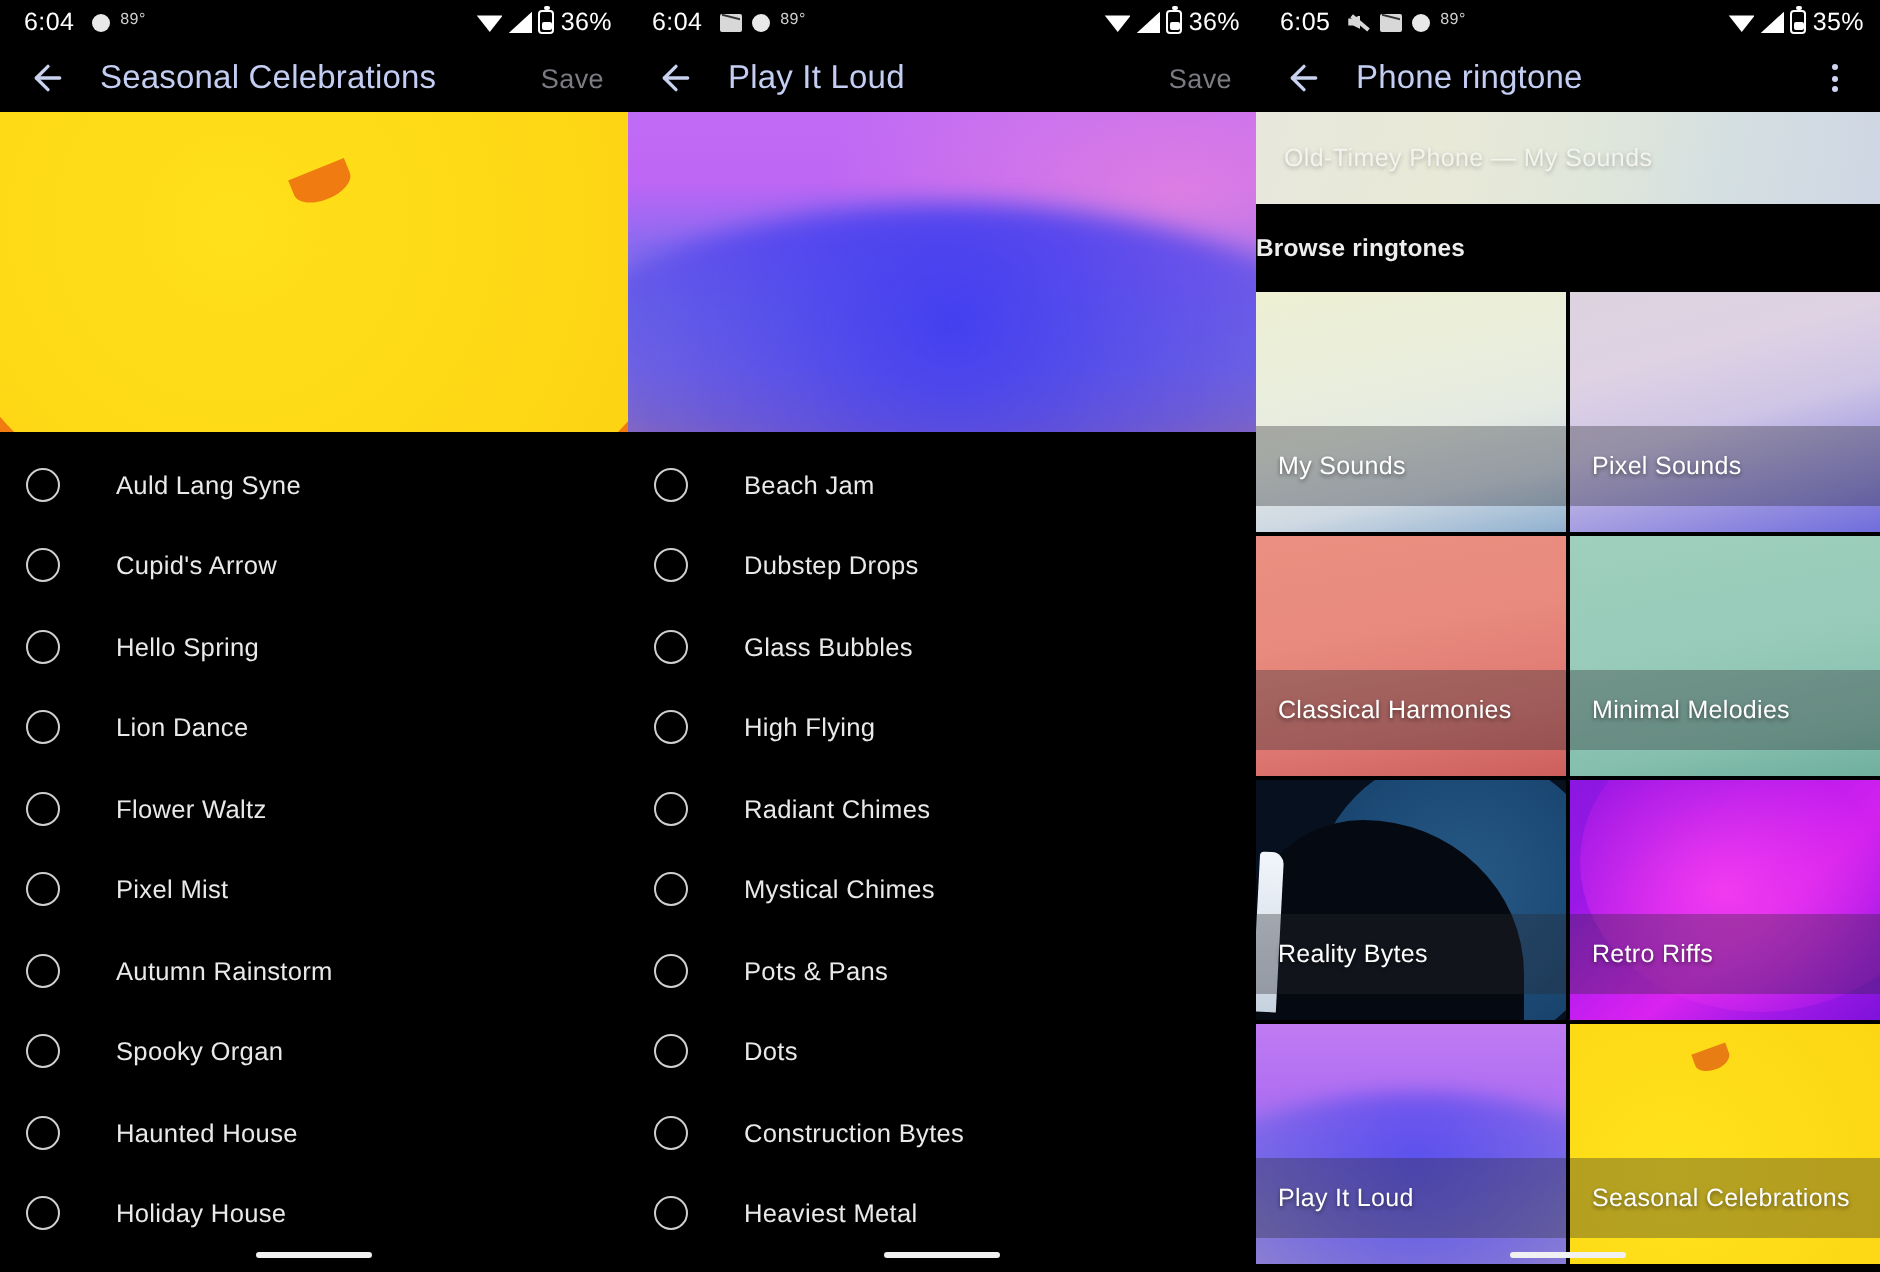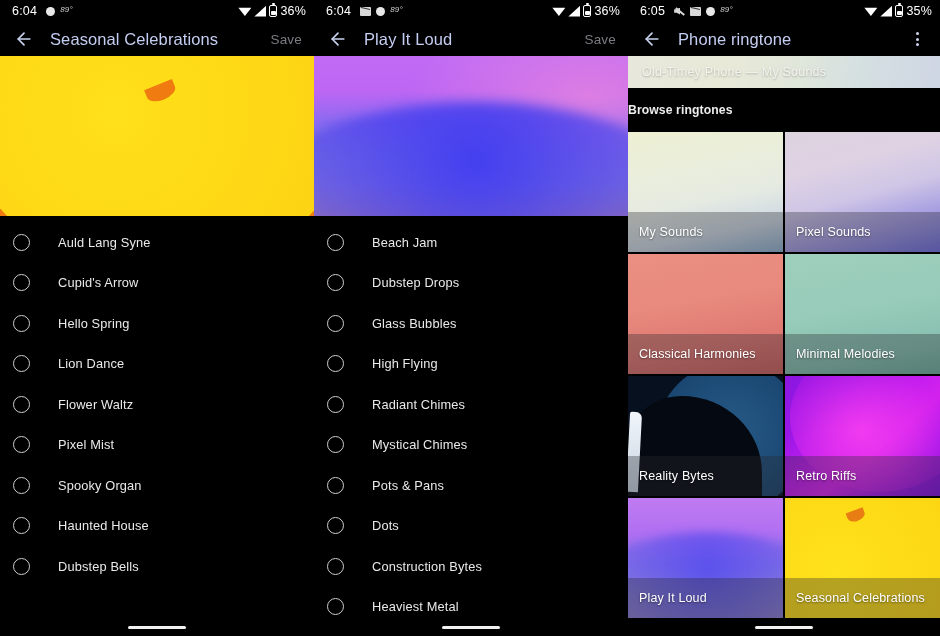--- a/index.html
+++ b/index.html
@@ -38,21 +38,21 @@
     border-top: 1px solid #333; transform: skewY(14deg); }
   .ic-mute {
     width: 11px; height: 9px; position: relative;
   }
   .ic-mute:before{
     content:""; position:absolute; left:0; top:1px; width:6px; height:7px;
     background:#d8d8d8; clip-path: polygon(0 25%,40% 25%,100% 0,100% 100%,40% 75%,0 75%); }
   .ic-mute:after{
     content:""; position:absolute; left:2px; top:0px; width:11px; height:1.5px;
     background:#d8d8d8; transform: rotate(40deg); transform-origin: left center;}
-  .sb-temp { font-size: 8px; color: #cfcfcf; position: relative; top:-2px;font-style:italic; }
+  .sb-temp { font-size: 8px; color: #cfcfcf; position: relative; top:-2px; }
   .ic-wifi { width: 13px; height: 10px; background:#fff;
      clip-path: polygon(50% 100%, 0 18%, 100% 18%); }
   .ic-signal { width: 12px; height: 11px; background:#fff;
      clip-path: polygon(100% 0, 100% 100%, 0 100%); }
   .ic-batt { width: 8px; height: 12px; border: 1.4px solid #fff; border-radius: 2px; position: relative; }
   .ic-batt:before { content:""; position:absolute; top:-3px; left:1.6px; width:3px; height:2px; background:#fff; border-radius:1px;}
   .ic-batt:after { content:""; position:absolute; left:0.6px; bottom:0.6px; right:0.6px; height:45%; background:#fff; border-radius:1px;}
 
   
   .appbar {
@@ -113,42 +113,42 @@
   .radio {
     width: 17px; height: 17px; border-radius: 50%;
     border: 1.6px solid #cfcfcf; flex: none;
   }
   .rt-label {
     margin-left: 28px; color: #e9e9e9; font-size: 12.8px; letter-spacing: .15px;
   }
 
   
   .now-playing {
-    height: 32px; position: relative; overflow:hidden;
+    height: 46px; position: relative; overflow:hidden;
     background: linear-gradient(100deg, #e7e7dc 0%, #e9e9d8 30%, #dfe6da 55%, #d4dfe1 75%, #cfd6e4 100%);
     display: flex; align-items: center; padding-left: 14px;
   }
   .now-playing .np-text {
     color: #f4f4ee; font-size: 12.5px; letter-spacing: .2px;
     text-shadow: 0 1px 2px rgba(60,60,60,.35);
   }
   .browse-head {
     height: 44px; display:flex; align-items:center; 
     color: #ededed; font-size: 12.2px; font-weight: 700; letter-spacing: .1px;
     background: #000;
   }
   .tile-grid {
     display: grid; grid-template-columns: 1fr 1fr;
     gap: 2px; padding: 0 0 0 0;
   }
   .tile {
     position: relative; height: 120px; overflow: hidden;
   }
   .tile-label-band {
-    position:absolute; left:0; right:0; bottom:0; height: 40px;
+    position:absolute; left:0; right:0; bottom:13px; height: 40px;
     background: rgba(40,40,48,.34);
     display:flex; align-items:center; padding-left: 11px;
   }
   .tile-label {
     color:#fff; font-size: 12.5px; letter-spacing: .15px;
     text-shadow: 0 1px 2px rgba(0,0,0,.45);
   }
   
   .art-mysounds { position:absolute; inset:0;
     background: linear-gradient(168deg, #eef0d3 0%, #eaeedb 30%, #e6ebe2 55%, #cfd9e3 78%, #8fb0cf 100%); }
@@ -259,29 +259,33 @@
       <div class="rt-row">
         <span class="radio"></span>
         <span class="rt-label">Flower Waltz</span>
       </div>
       <div class="rt-row">
         <span class="radio"></span>
         <span class="rt-label">Pixel Mist</span>
       </div>
       <div class="rt-row">
         <span class="radio"></span>
+        <span class="rt-label">Autumn Rainstorm</span>
+      </div>
+      <div class="rt-row">
+        <span class="radio"></span>
         <span class="rt-label">Spooky Organ</span>
       </div>
       <div class="rt-row">
         <span class="radio"></span>
         <span class="rt-label">Haunted House</span>
       </div>
       <div class="rt-row">
         <span class="radio"></span>
-        <span class="rt-label">Dubstep Bells</span>
+        <span class="rt-label">Holiday House</span>
       </div>
     </div>
 
     <div class="gesture"></div>
   </div>
 
   <div class="panel panel-2">
 
     <div class="statusbar">
       <span class="sb-time">6:04</span>

